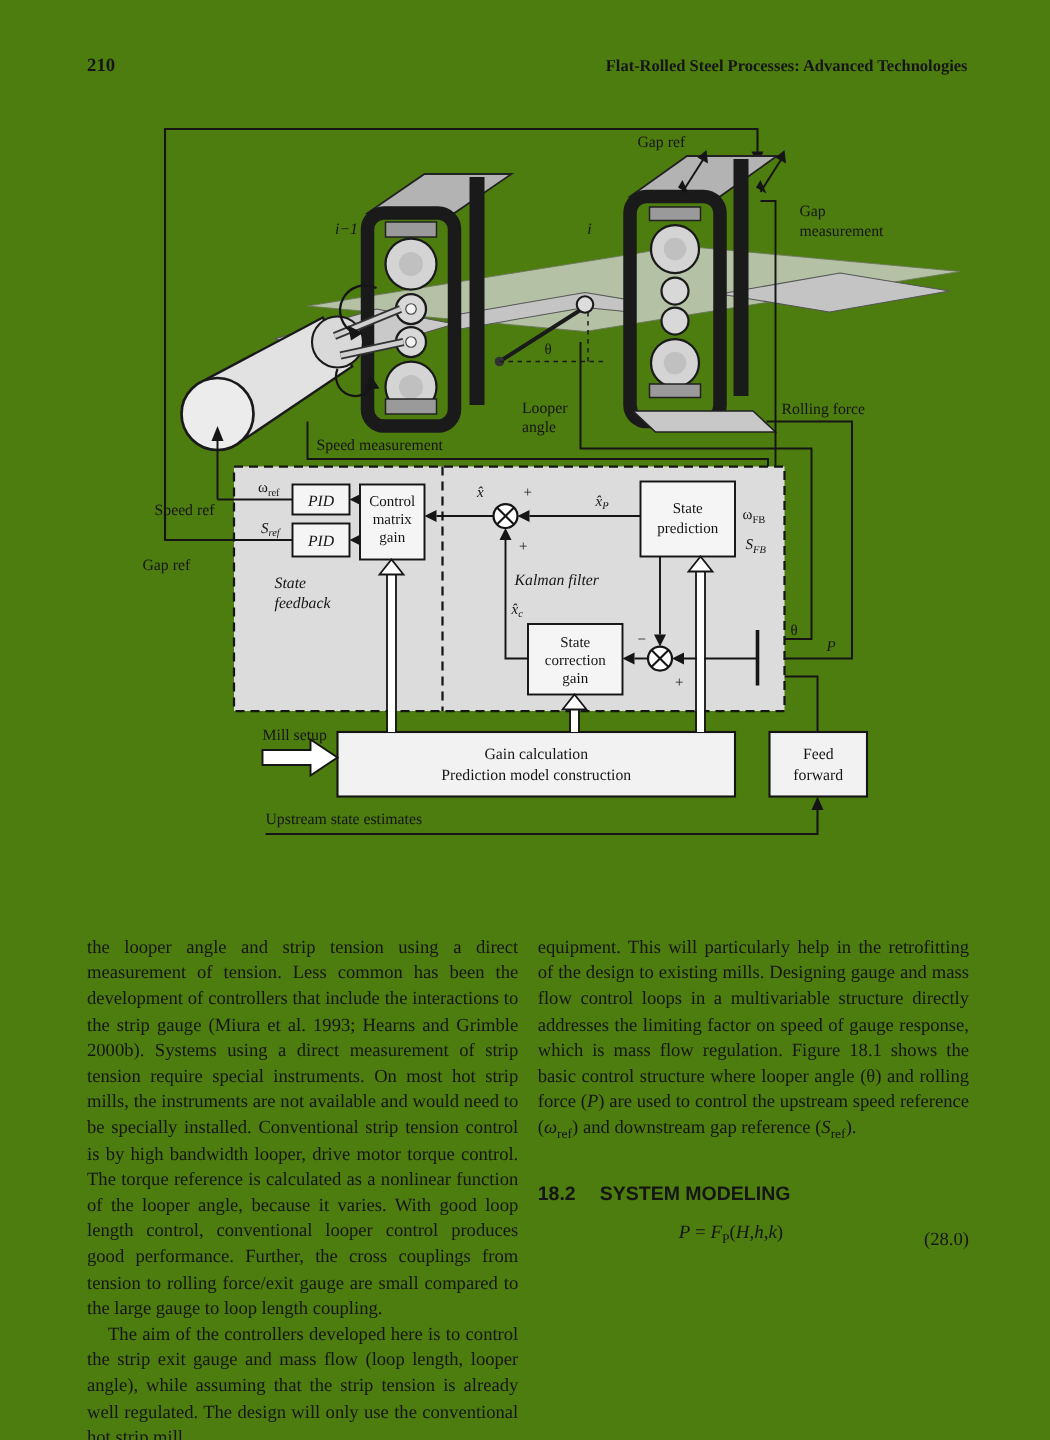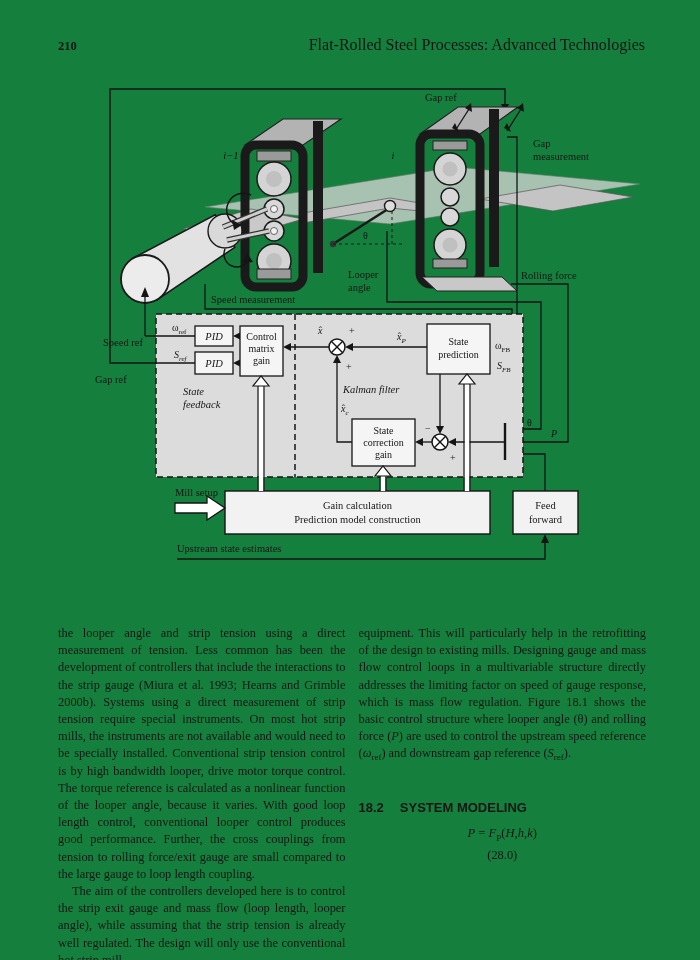--- a/index.html
+++ b/index.html
@@ -1,36 +1,36 @@
 <!DOCTYPE html>
 <html><head>
 <meta charset="utf-8">
 <style>
   html,body{margin:0;padding:0;background:#e8e8e8;}
   .page{
-    position:relative;width:700px;height:960px;background:#15803d;
+    position:relative;width:700px;height:960px;background:#4d7c0f;
     font-family:"Liberation Serif", serif;color:#151515;overflow:hidden;
     box-shadow:0 0 4px rgba(0,0,0,.3);
   }
   .runhead{display:flex;justify-content:space-between;align-items:baseline;
     padding:36px 55px 0 58px;}
   .pagenum{font-weight:bold;font-size:12.5px;}
-  .runtitle{font-size:16px;}
+  .runtitle{font-size:11px;font-weight:bold;}
   .figwrap{margin:25px 0 0 55px;}
   svg text{font-family:"Liberation Serif", serif;fill:#151515;}
   .caption{margin:3px 54px 0 58px;font-size:11.3px;}
   .caption .cap-label{font-family:"Liberation Sans", sans-serif;font-weight:bold;font-size:10.8px;margin-right:10px;}
   .cols{display:flex;gap:13px;margin:57px 54px 0 58px;}
   .col{flex:1;font-size:12.4px;line-height:17.2px;text-align:justify;}
   .col p{margin:0;}
   .col p.indent{text-indent:14px;}
   .sechead{font-family:"Liberation Sans", sans-serif;font-weight:bold;font-size:13px;
-    margin:32px 0 9px 0;text-align:left;}
+    margin:22px 0 9px 0;text-align:left;}
   .sechead .secnum{margin-right:16px;}
-  .eq-row{display:flex;align-items:center;margin-top:4px;flex-direction:column;}
+  .eq-row{display:flex;align-items:flex-end;margin-top:4px;}
   .eq{flex:1;text-align:center;font-size:12.6px;}
   .eq sub, .col sub{font-size:9px;}
   .eq-num{font-size:12.4px;}
 </style>
 </head>
 <body>
 
 <div class="page">
 
   <div class="runhead">

